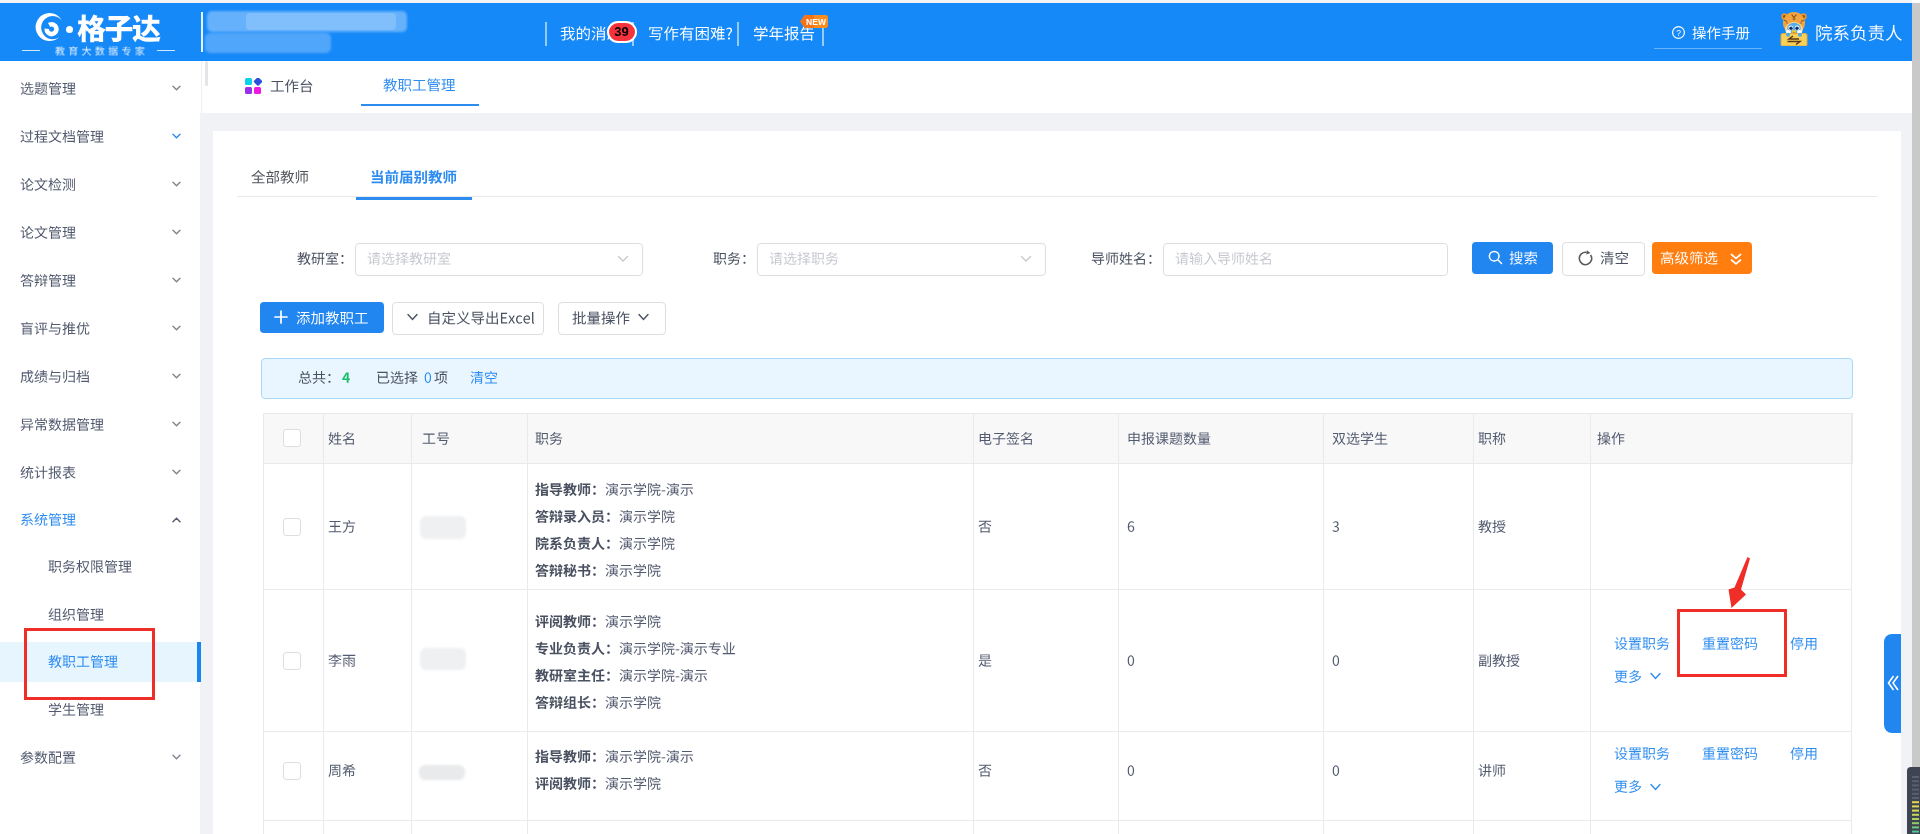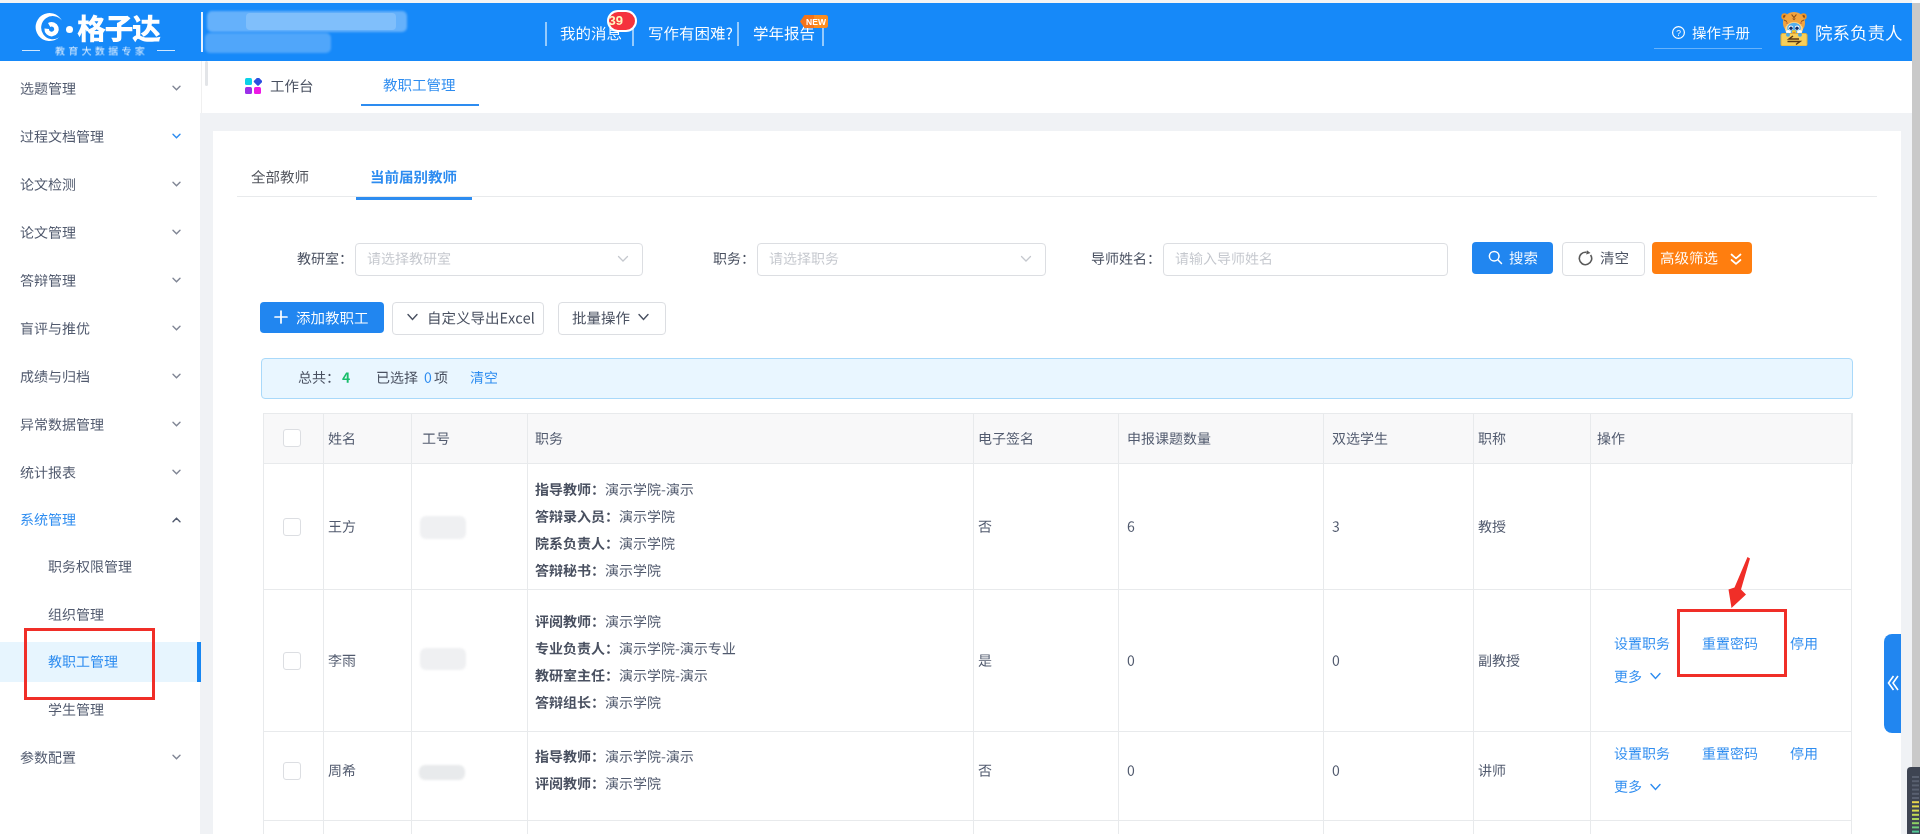--- a/index.html
+++ b/index.html
@@ -247,21 +247,21 @@
 <div style="position:absolute;left:737px;top:22px;width:1.5px;height:24px;background:rgba(255,255,255,.55)"></div>
 <svg class="t" style="left:753.0px;top:21.0px" width="64" height="25">
       <g transform="translate(0,18.31) scale(0.01550)" fill="#fff">
         <use href="#w4_5b66" x="0"></use>
         <use href="#w4_5e74" x="1000"></use>
         <use href="#w4_62a5" x="2000"></use>
         <use href="#w4_544a" x="3000"></use>
       </g>
     </svg>
 <div style="position:absolute;left:822px;top:22px;width:1.5px;height:24px;background:rgba(255,255,255,.55)"></div>
-<div style="position:absolute;left:606.5px;top:10px;width:26px;height:18px;background:#f5333d;border:2px solid #fff;border-radius:11px;text-align:left;font:700 13px/18px Liberation Sans,sans-serif;color:#fef9c3">39</div>
+<div style="position:absolute;left:606.5px;top:21px;width:26px;height:18px;background:#f5333d;border:2px solid #fff;border-radius:11px;text-align:center;font:700 13px/18px Liberation Sans,sans-serif;color:#000000">39</div>
 <svg style="position:absolute;left:800px;top:15px;" width="28" height="13">
       <path d="M4.5 0 H25 Q28 0 28 3 V10 Q28 13 25 13 H4.5 L0 6.5 Z" fill="#f4741a"></path>
       <path d="M14 0 H25 Q28 0 28 3 V10 Q28 13 25 13 H14 Z" fill="#fb8d20"></path>
       <text x="16" y="10" text-anchor="middle" font-family="Liberation Sans,sans-serif" font-size="8.5" font-weight="700" fill="#fff">NEW</text>
     </svg>
 <svg style="position:absolute;left:1671.5px;top:26px;" width="13" height="13">
       <circle cx="6.5" cy="6.5" r="5.9" fill="none" stroke="#fff" stroke-width="1.2"></circle>
       <text x="6.5" y="9.6" text-anchor="middle" font-family="Liberation Sans,sans-serif" font-size="8.5" fill="#fff">?</text>
     </svg>
 <svg class="t" style="left:1692.0px;top:20.5px" width="60" height="24">

